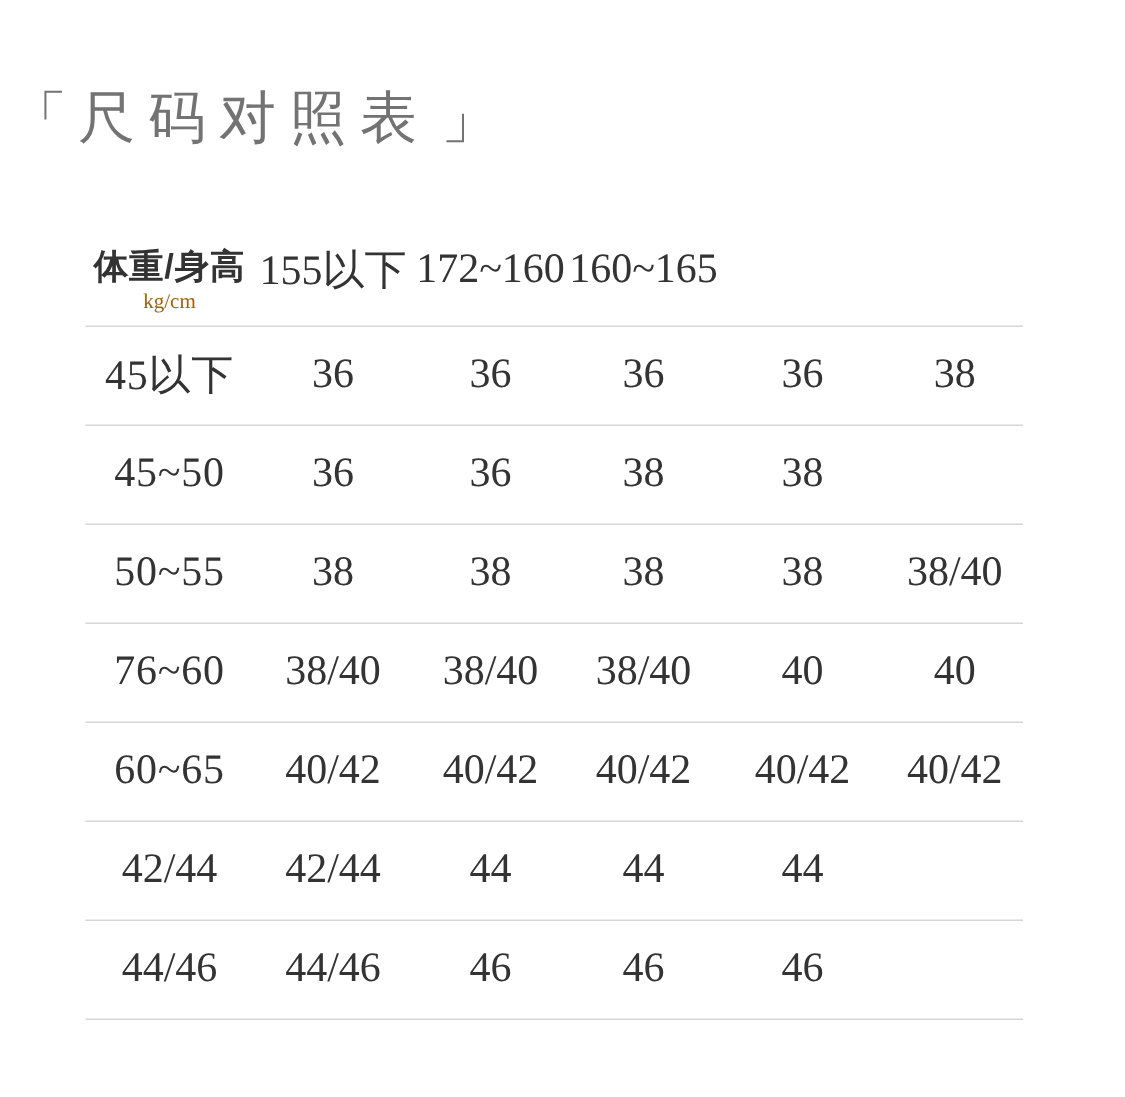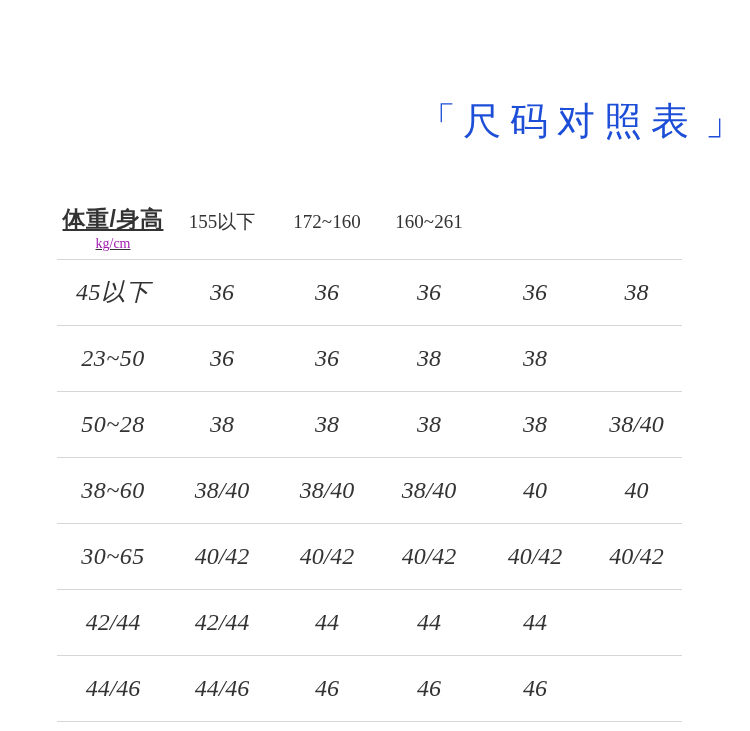--- a/index.html
+++ b/index.html
@@ -5,126 +5,124 @@
   * { box-sizing: border-box; margin: 0; padding: 0; }
   html, body {
     width: 750px;
     height: 731px;
     background: #ffffff;
     font-family: "Liberation Serif", "DejaVu Serif", serif;
     color: #333333;
     overflow: hidden;
   }
   .title-wrap {
-    padding-top: 101px;
-    text-align: right;
+    padding-top: 59px;
+    text-align: left;
     font-size: 38px;
     line-height: 1.1;
-    color: #1d4ed8;
+    color: #737373;
     letter-spacing: 9px;
     white-space: nowrap;
   }
   .bracket { margin: 0 7px; letter-spacing: 0; }
   .size-table {
     width: 625px;
     margin: 55px 0 0 57px;
   }
   .t-row {
     display: grid;
     grid-template-columns: 112px 106px 104px 100px 112px 91px;
     align-items: center;
     border-bottom: 1px solid #d6d6d6;
   }
   .header-row { height: 62px; }
   .cell { text-align: center; }
   .col-head {
-    font-size: 19px;
+    font-size: 28px;
     padding-bottom: 12px;
   }
   .label-head {
     display: flex;
     flex-direction: column;
     align-items: center;
     justify-content: center;
-    text-decoration: underline;
   }
   .label-main {
     font-size: 23px;
     font-weight: bold;
     font-family: "Liberation Sans", "DejaVu Sans", sans-serif;
     letter-spacing: 0.5px;
   }
   .label-unit {
     font-size: 14px;
-    color: #a21caf;
+    color: #a16207;
     margin-top: 1px;
   }
   .data-row {
     height: 66px;
-    font-size: 24px;
-    font-style: italic;
+    font-size: 28px;
   }
   .row-label { letter-spacing: 0.5px; }
 </style>
 </head>
 <body>
 
 <div class="title-wrap">
   <span class="bracket">「</span><span>尺码对照表</span><span class="bracket">」</span>
 </div>
 
 <div class="size-table">
 
   <div class="t-row header-row">
     <div class="cell label-head">
       <span class="label-main">体重/身高</span>
       <span class="label-unit">kg/cm</span>
     </div>
     <div class="cell col-head">155以下</div>
     <div class="cell col-head">172~160</div>
-    <div class="cell col-head">160~261</div>
+    <div class="cell col-head">160~165</div>
   </div>
 
   <div class="t-row data-row">
     <div class="cell row-label">45以下</div>
     <div class="cell">36</div>
     <div class="cell">36</div>
     <div class="cell">36</div>
     <div class="cell">36</div>
     <div class="cell">38</div>
   </div>
 
   <div class="t-row data-row">
-    <div class="cell row-label">23~50</div>
+    <div class="cell row-label">45~50</div>
     <div class="cell">36</div>
     <div class="cell">36</div>
     <div class="cell">38</div>
     <div class="cell">38</div>
   </div>
 
   <div class="t-row data-row">
-    <div class="cell row-label">50~28</div>
+    <div class="cell row-label">50~55</div>
     <div class="cell">38</div>
     <div class="cell">38</div>
     <div class="cell">38</div>
     <div class="cell">38</div>
     <div class="cell">38/40</div>
   </div>
 
   <div class="t-row data-row">
-    <div class="cell row-label">38~60</div>
+    <div class="cell row-label">76~60</div>
     <div class="cell">38/40</div>
     <div class="cell">38/40</div>
     <div class="cell">38/40</div>
     <div class="cell">40</div>
     <div class="cell">40</div>
   </div>
 
   <div class="t-row data-row">
-    <div class="cell row-label">30~65</div>
+    <div class="cell row-label">60~65</div>
     <div class="cell">40/42</div>
     <div class="cell">40/42</div>
     <div class="cell">40/42</div>
     <div class="cell">40/42</div>
     <div class="cell">40/42</div>
   </div>
 
   <div class="t-row data-row">
     <div class="cell">42/44</div>
     <div class="cell">42/44</div>

